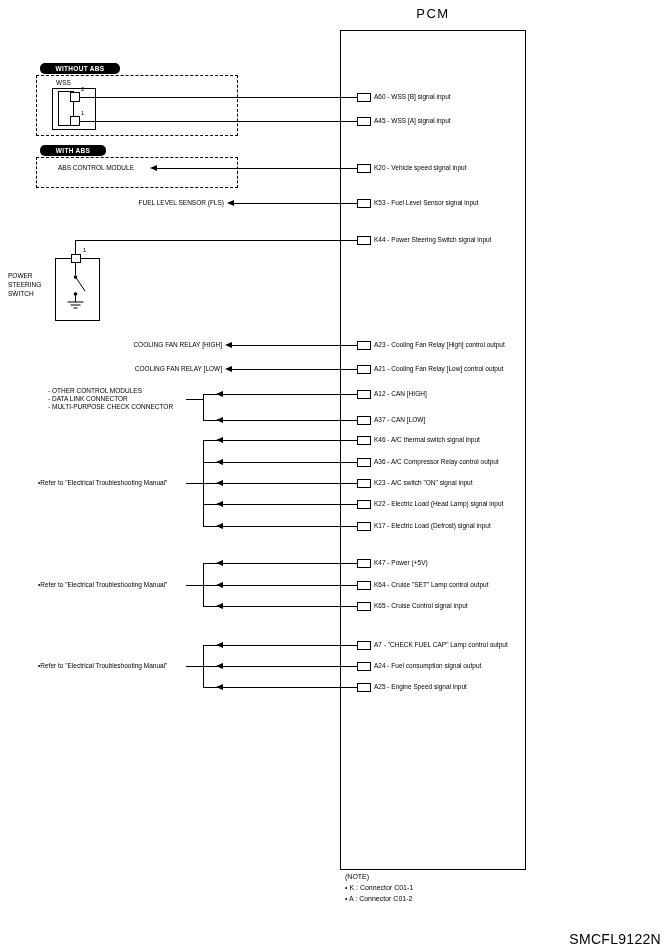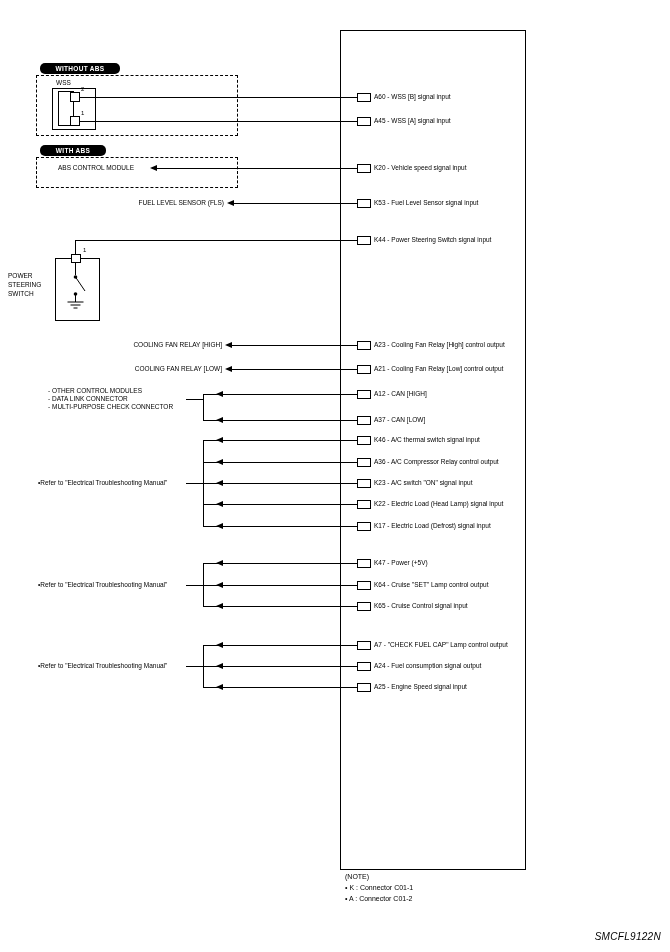--- a/index.html
+++ b/index.html
@@ -18,27 +18,28 @@
   .txt{position:absolute;font-size:7px;line-height:9px;white-space:nowrap;}
   .txt-s{position:absolute;font-size:6.5px;line-height:8px;white-space:nowrap;}
   .txt-r{text-align:right;}
   .tag{position:absolute;background:#000;color:#fff;font-size:6.5px;font-weight:bold;
     text-align:center;height:11px;line-height:11px;border-radius:5px;letter-spacing:.3px;}
   .dashedbox{position:absolute;border:1px dashed #000;background:transparent;}
   .solidbox{position:absolute;border:1px solid #000;background:#fff;}
   .pcm-box{position:absolute;left:340px;top:30px;width:184px;height:838px;border:1px solid #000;background:#fff;}
   .pcm-title{position:absolute;left:340px;top:6px;width:186px;text-align:center;
     font-size:13px;letter-spacing:1.5px;}
-  .doccode{position:absolute;right:9px;top:931px;font-size:10px;letter-spacing:.3px;font-style:italic;}
+  .doccode{position:absolute;right:9px;top:931px;font-size:14px;letter-spacing:.3px;}
 </style>
 </head>
 <body>
 
 <div id="stage">
 
+  <div class="pcm-title">PCM</div>
   <div class="pcm-box"></div>
 
   <div class="tag" style="left:40px;top:63px;width:80px;">WITHOUT ABS</div>
   <div class="dashedbox" style="left:36px;top:75px;width:200px;height:59px;"></div>
   <div class="txt-s" style="left:56px;top:79px;">WSS</div>
   <div class="solidbox" style="left:52px;top:88px;width:42px;height:40px;"></div>
   <div class="solidbox" style="left:58px;top:91px;width:14px;height:33px;"></div>
   <div class="solidbox" style="left:70px;top:92px;width:8px;height:8px;"></div>
   <div class="solidbox" style="left:70px;top:116px;width:8px;height:8px;"></div>
   <div class="txt-s" style="left:81px;top:85px;font-size:6px;">2</div>

